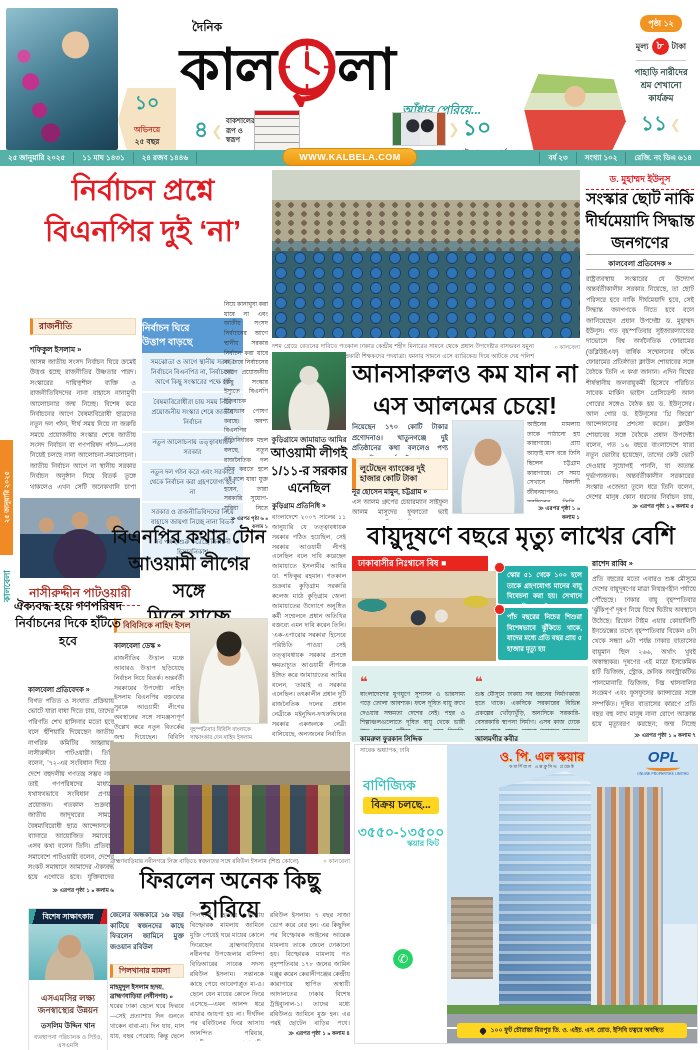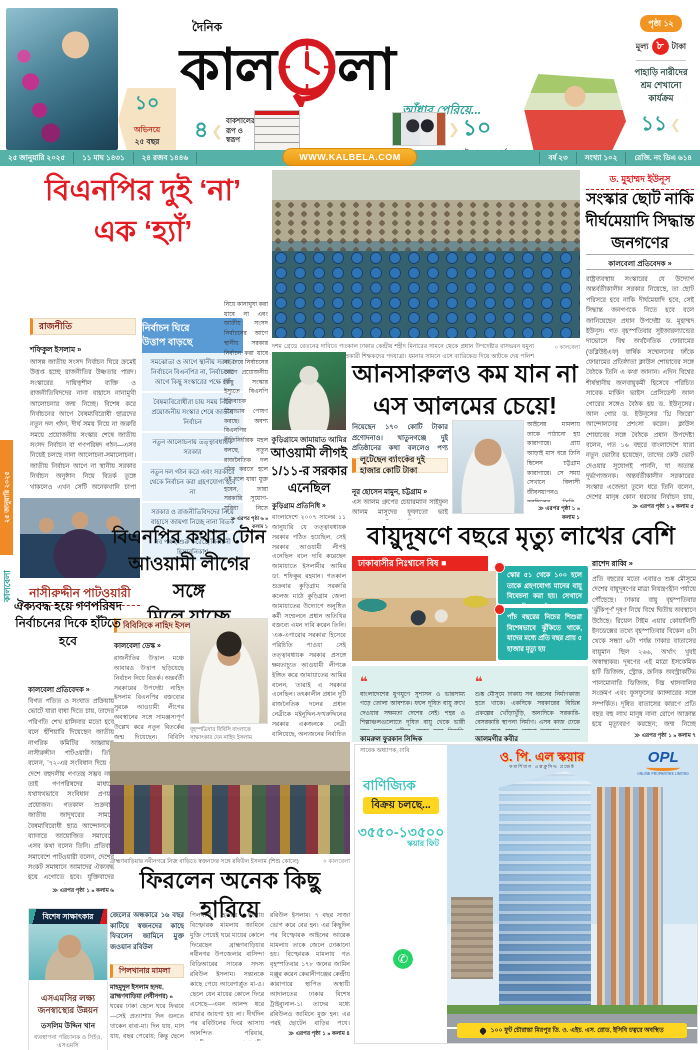--- a/index.html
+++ b/index.html
@@ -120,22 +120,22 @@
     <span class="segr">সংখ্যা ১০২</span>
     <span class="segr">রেজি. নং ডিএ ৬১৪</span>
     <span style="position:absolute;left:50%;transform:translateX(-50%);top:-2px;height:18px;background:linear-gradient(#f7b733,#ef9811);
           border:1px solid #d98a0a;border-radius:9px;color:#fff;font-weight:bold;font-size:9px;display:flex;align-items:center;padding:0 16px;letter-spacing:.5px;box-sizing:border-box">WWW.KALBELA.COM</span>
   </div>
 
   <div class="abs vert" style="left:0;top:440px;width:13px;height:115px;background:#f08a24;color:#fff;font-size:6.5px;font-weight:bold">২৫ জানুয়ারি ২০২৫</div>
   <div class="abs vert" style="left:0;top:560px;width:13px;height:52px;color:#2fa39a;font-size:8.5px;font-weight:bold">কালবেলা</div>
 
   <div class="abs" style="left:16px;top:170px;width:254px;text-align:center;color:#e31b23;font-weight:bold;font-size:29px;line-height:1.42">
+    <div>নির্বাচন প্রশ্নে</div>
     <div>বিএনপির দুই ‘না’</div>
-    <div>এক ‘হ্যাঁ’</div>
   </div>
   <div class="abs kicker-label" style="left:30px;top:318px;width:106px;height:17px;font-size:9px">রাজনীতি</div>
   <div class="abs byline" style="left:30px;top:344px">শফিকুল ইসলাম »</div>
   <div class="abs greek" style="left:30px;top:357px;width:106px;height:136px">আসন্ন জাতীয় সংসদ নির্বাচন ঘিরে ক্রমেই উত্তপ্ত হচ্ছে রাজনীতির উষ্ণতার পারদ। সংস্কারের দায়িত্বশীল ব্যক্তি ও রাজনীতিবিদদের নানা বাহাসে নানামুখী আলোচনার জন্ম নিচ্ছে। বিশেষ করে নির্বাচনের আগে বৈষম্যবিরোধী ছাত্রদের নতুন দল গঠন, দীর্ঘ সময় নিয়ে না জরুরি সময়ে প্রয়োজনীয় সংস্কার শেষে জাতীয় সংসদ নির্বাচন বা গণপরিষদ গঠন—এসব নিয়েই চলছে নানা আলোচনা-সমালোচনা। জাতীয় নির্বাচন আগে না স্থানীয় সরকার নির্বাচন অনুষ্ঠান নিয়ে বিতর্ক তুঙ্গে থাকলেও এখন সেটি অনেকখানি চাপা পড়ে গেছে। সরকারের একটি অংশ ও রাজনীতিবিদদের পক্ষ থেকেও আগামী ডিসেম্বরের শেষ দিকে জাতীয় সংসদ নির্বাচন অনুষ্ঠানের আভাস পাওয়া যাচ্ছে। এ নিয়ে চলছে নানা আলোচনা। সব পক্ষই শুরু করেছে নির্বাচনী হিসাবনিকাশ। শুধু নির্বাচন নয়, অর্থনৈতিক মন্দা, দ্রব্যমূল্যের ঊর্ধ্বগতি ও আইনশৃঙ্খলা পরিস্থিতিসহ বিভিন্ন বিষয়ে বিতর্ক থাকলেও মূলত নির্বাচন ঘিরেই ব্যস্ত রাজনৈতিক দল ও দলের নেতারা।</div>
   <div class="ph" style="left:20px;top:498px;width:120px;height:80px;background:
        radial-gradient(circle at 22% 34%,#caa07c 7px,transparent 8px),
        radial-gradient(circle at 50% 28%,#caa07c 8px,transparent 9px),
        radial-gradient(circle at 78% 32%,#caa07c 7px,transparent 8px),
        radial-gradient(circle at 50% 72%,#3a2d4e 26px,transparent 27px),
        linear-gradient(180deg,#8fa5b5 0 45%,#26425e 45%)"></div>
@@ -178,21 +178,21 @@
   <div class="abs" style="left:270px;top:434px;width:78px;text-align:center;font-size:7.2px;font-weight:bold;color:#333">কুড়িগ্রামে জামায়াত আমির</div>
   <div class="abs hl-black" style="left:268px;top:445px;width:82px;font-size:12.5px;line-height:1.4">আওয়ামী লীগই ১/১১-র সরকার এনেছিল</div>
   <div class="abs byline" style="left:272px;top:500px;font-size:6.8px">কুড়িগ্রাম প্রতিনিধি »</div>
   <div class="abs greek" style="left:272px;top:512px;width:74px;height:228px;font-size:6.1px">বাংলাদেশে ২০০৭ সালের ১১ জানুয়ারি যে তত্ত্বাবধায়ক সরকার গঠিত হয়েছিল, সেই সরকার আওয়ামী লীগই এনেছিল বলে দাবি করেছেন জামায়াতে ইসলামীর আমির ডা. শফিকুর রহমান। গতকাল শুক্রবার কুড়িগ্রাম সরকারি কলেজ মাঠে কুড়িগ্রাম জেলা জামায়াতের উদ্যোগে অনুষ্ঠিত কর্মী সম্মেলনে প্রধান অতিথির বক্তব্যে এমন দাবি করেন তিনি। ‘এক-এগারোর সরকার’ হিসেবে পরিচিতি পাওয়া সেই তত্ত্বাবধায়ক সরকার প্রসঙ্গে ক্ষমতাচ্যুত আওয়ামী লীগকে ইঙ্গিত করে জামায়াতের আমির বলেন, ‘তারাই এ সরকার এনেছিল। তৎকালীন প্রধান দুটি রাজনৈতিক দলের প্রধান নেত্রীকে মইনুদ্দিন-ফখরুদ্দিনের সরকার একজনকে নেত্রী বানিয়েছে, অন্যজনের নির্বাচিত সরকারকে সরিয়ে দিয়েছিল।’ কোনো কোনো ক্ষেত্রে ওইসব সংস্কার প্রস্তাব ১০ বছরেও সম্পন্ন করা যাবে না। এ ছাড়া তারা বলছেন, জাতীয় সংসদ নির্বাচনের আগে কোনোভাবেই স্থানীয় সরকার নির্বাচন অনুষ্ঠিত হতে পারবে না।</div>
 
   <div class="abs hl-black" style="left:350px;top:358px;width:230px;font-size:24px;line-height:1.32">
     <div>আনসারুলও কম যান না</div>
     <div>এস আলমের চেয়ে!</div>
   </div>
   <div class="abs" style="left:352px;top:422px;width:96px;height:34px;font-size:6.8px;font-weight:bold;color:#394b57;line-height:1.55;text-align:justify;overflow:hidden">নিয়েছেন ১৭০ কোটি টাকার প্রণোদনাও। খাতুনগঞ্জে দুই প্রতিষ্ঠানের কথা বললেও পণ্য আমদানির রেকর্ড নেই</div>
-  <div class="abs" style="left:352px;top:458px;width:96px;height:15px;background:#fdf1df;border:1px solid #f0ddbb;border-left:4px solid #f08a24;
+  <div class="abs" style="left:352px;top:458px;width:96px;height:32px;background:#fdf1df;border:1px solid #f0ddbb;border-left:4px solid #f08a24;
        font-size:8px;font-weight:bold;color:#222;display:flex;align-items:center;padding:0 4px;line-height:1.3;box-sizing:border-box">লুটেছেন ব্যাংকের দুই হাজার কোটি টাকা</div>
   <div class="abs byline" style="left:352px;top:486px;font-size:7px">নূর হোসেন মামুন, চট্টগ্রাম »</div>
   <div class="abs greek" style="left:352px;top:497px;width:96px;height:23px">এস আলম গ্রুপের চেয়ারম্যান সাইফুল আলম মাসুদের ফুফাতো ভাই আনসারুল করিম চৌধুরী।</div>
   <div class="ph" style="left:452px;top:420px;width:70px;height:92px;border:1px solid #ddd;background:
        radial-gradient(circle at 50% 34%,#caa07c 13px,transparent 14px),
        radial-gradient(ellipse at 50% 88%,#f2f2f0 26px,transparent 27px),
        linear-gradient(180deg,#dfe9f0,#b9cdd8)"></div>
   <div class="abs greek" style="left:527px;top:420px;width:53px;height:82px;font-size:6px">আইনের মামলায় তাকে পাঠানো হয় কারাগারে। প্রায় আড়াই মাস ধরে তিনি ছিলেন চট্টগ্রাম কারাগারে। সে সময় সেখানে বিলাসী জীবনযাপনও করছিলেন তিনি—এমন অভিযোগ রয়েছে। জামিনের পর এখন তিনি বিদেশে যাওয়ার চেষ্টায় আছেন বলে গুঞ্জন রয়েছে। শুধু অর্থ পাচার আইনের মামলাই নয়, তার বিরুদ্ধে রয়েছে প্রতিষ্ঠান থেকে ১ হাজার ৯৭০ কোটি টাকা ঋণ নেওয়ার</div>
   <div class="abs jump" style="left:527px;top:504px;width:53px">≫ এরপর পৃষ্ঠা ১ » কলাম ১</div>
 

